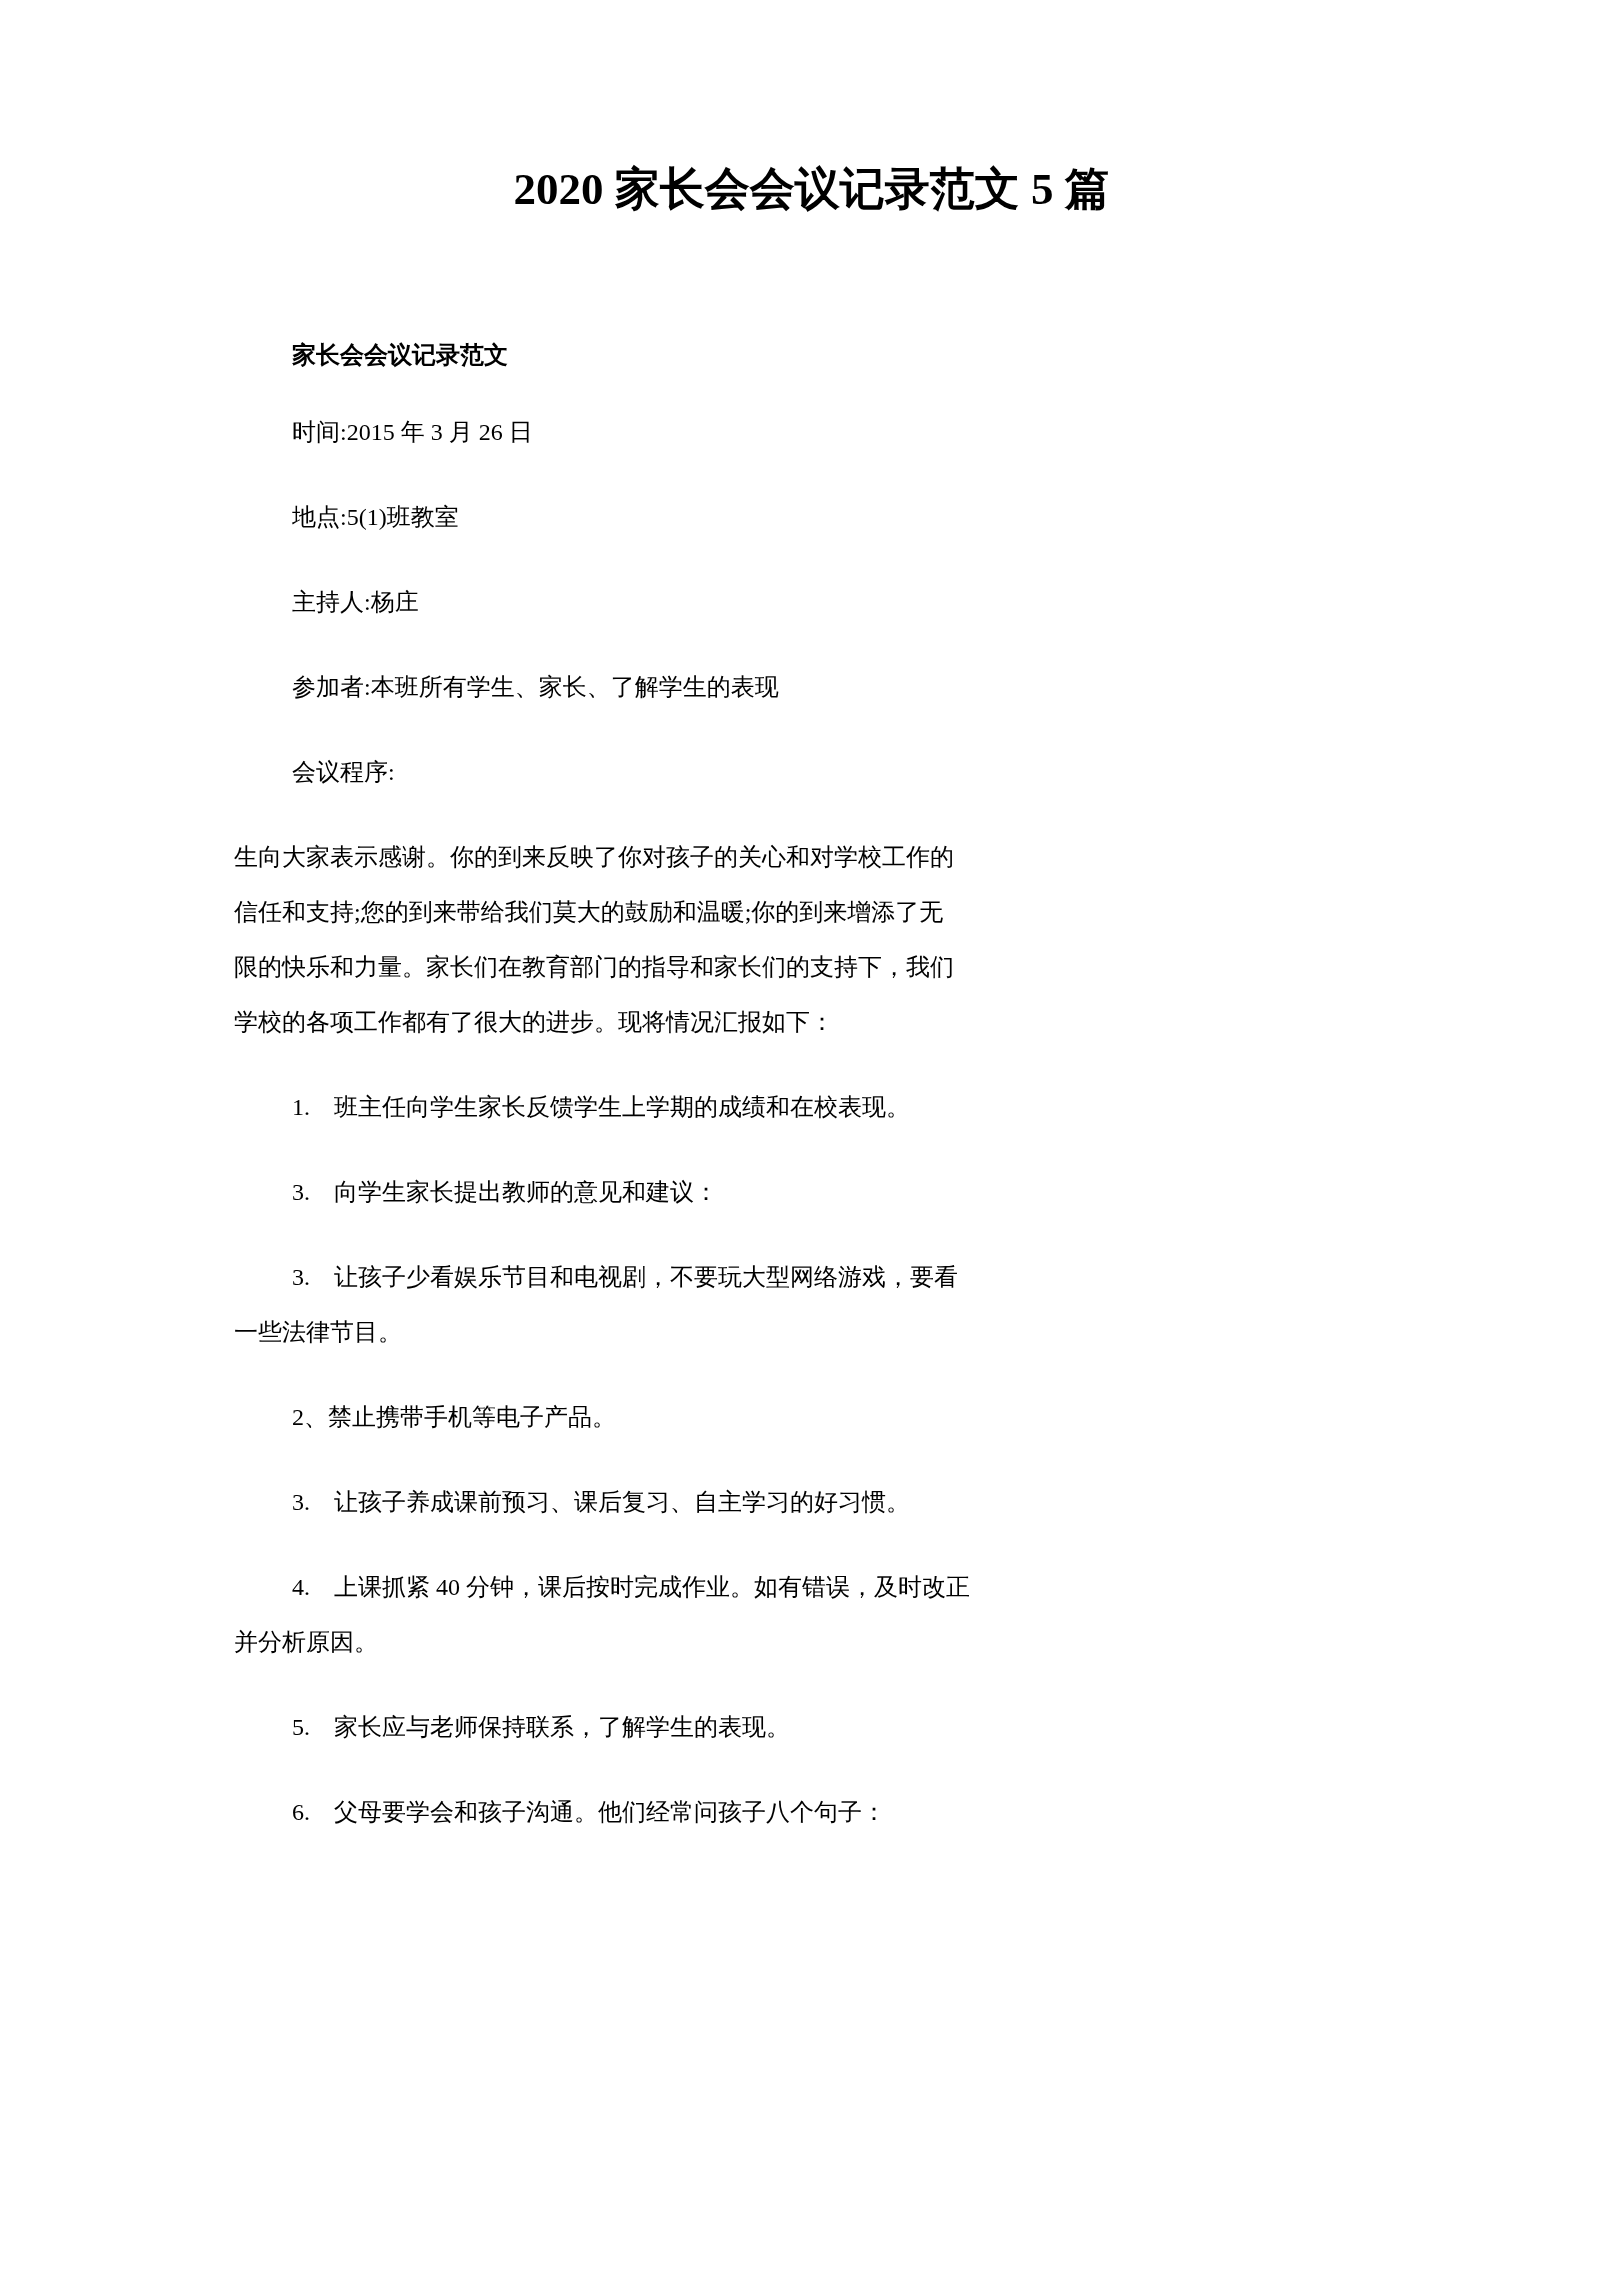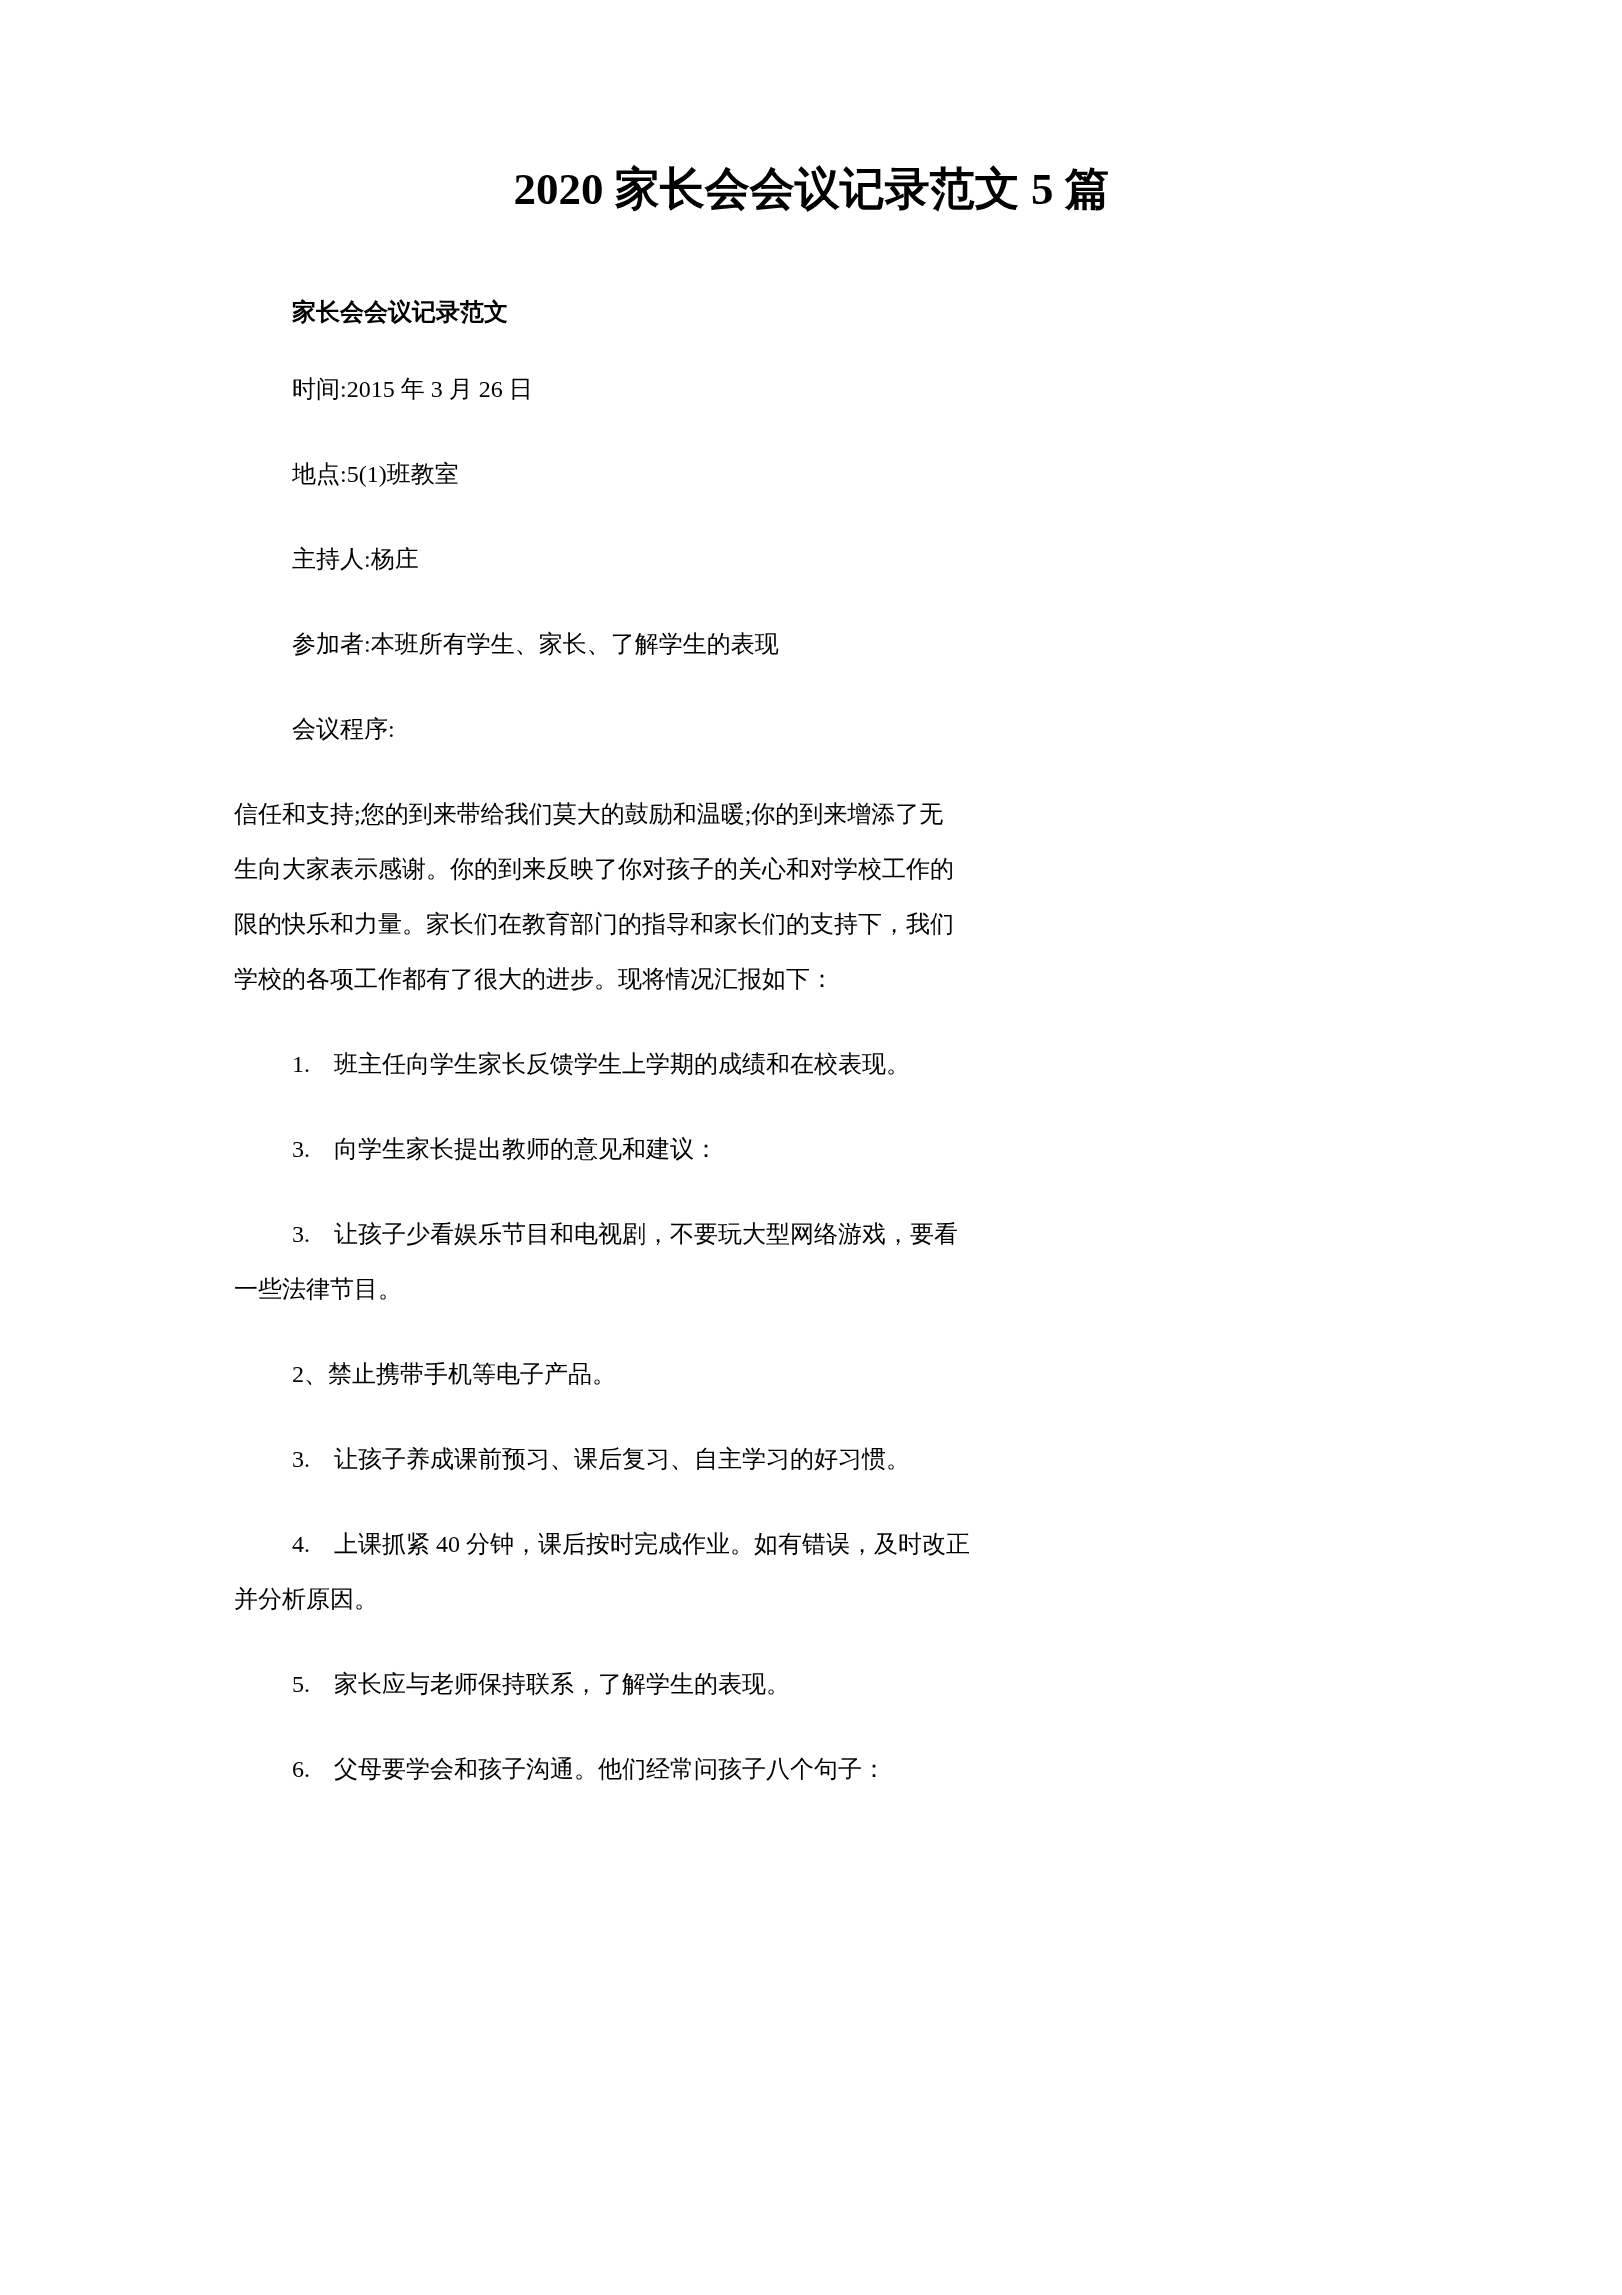--- a/index.html
+++ b/index.html
@@ -17,21 +17,21 @@
     padding: 157px 234px 0 234px;
     overflow: hidden;
     font-family: "Liberation Serif", "DejaVu Serif", serif;
   }
   .doc-title {
     font-size: 45px;
     font-weight: bold;
     line-height: 65px;
     text-align: center;
     white-space: nowrap;
-    margin: 0 0 63px 0;
+    margin: 0 0 106px 0;
   }
   .para {
     font-size: 24px;
     line-height: 55px;
     margin: 0 0 30px 0;
   }
   .para.heading {
     font-weight: bold;
     margin-bottom: 22px;
   }
@@ -70,22 +70,22 @@
 
   <div class="para">
     <div class="line first">参加者:本班所有学生、家长、了解学生的表现</div>
   </div>
 
   <div class="para">
     <div class="line first">会议程序:</div>
   </div>
 
   <div class="para">
+    <div class="line">生向大家表示感谢。你的到来反映了你对孩子的关心和对学校工作的</div>
     <div class="line">信任和支持;您的到来带给我们莫大的鼓励和温暖;你的到来增添了无</div>
-    <div class="line">生向大家表示感谢。你的到来反映了你对孩子的关心和对学校工作的</div>
     <div class="line">限的快乐和力量。家长们在教育部门的指导和家长们的支持下，我们</div>
     <div class="line">学校的各项工作都有了很大的进步。现将情况汇报如下：</div>
   </div>
 
   <div class="para gap-before">
     <div class="line first">1.　班主任向学生家长反馈学生上学期的成绩和在校表现。</div>
   </div>
 
 
   <div class="para">

